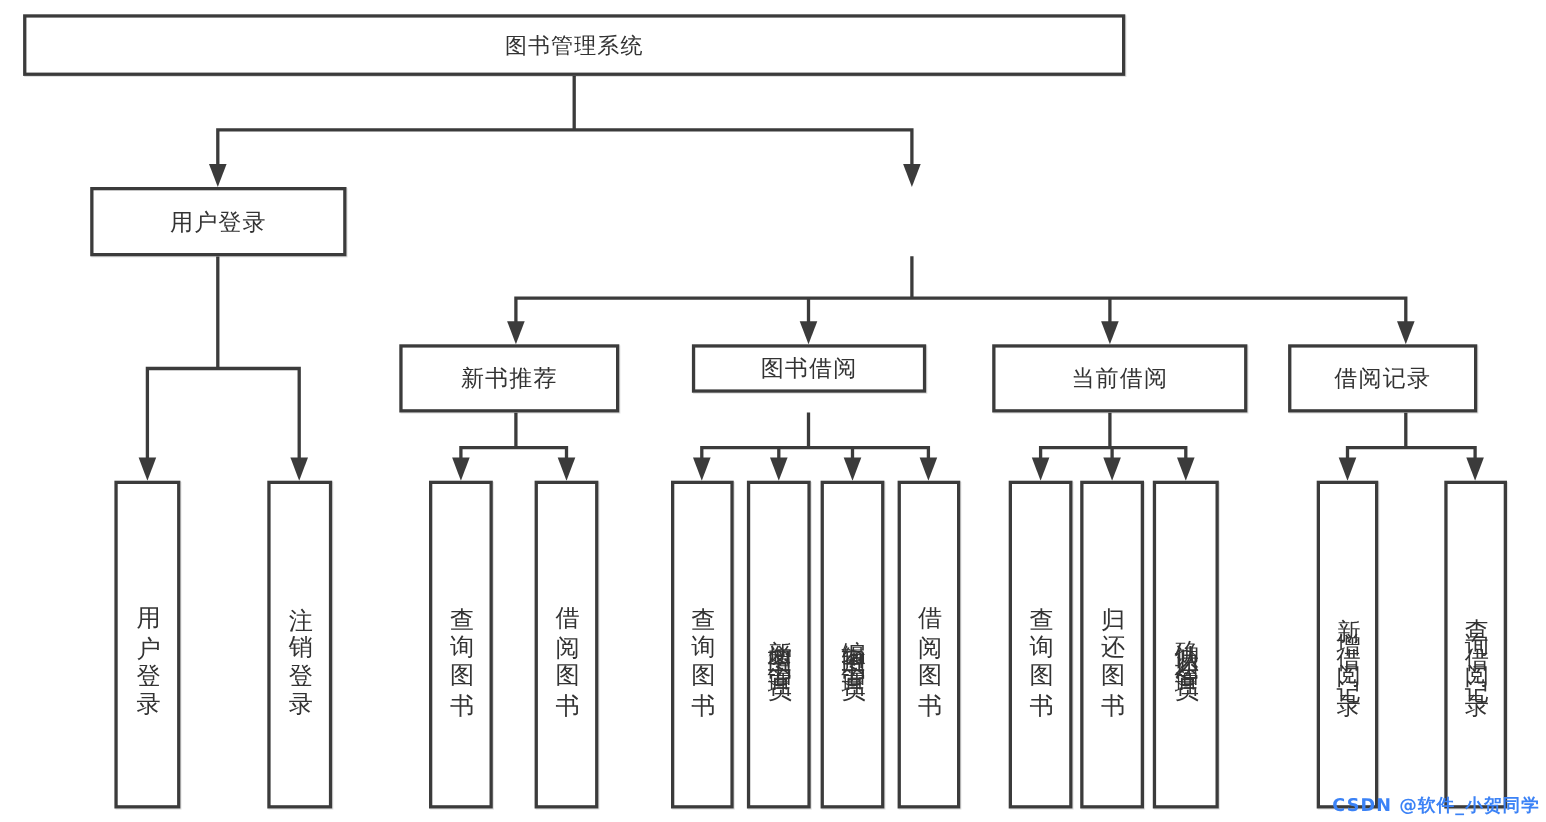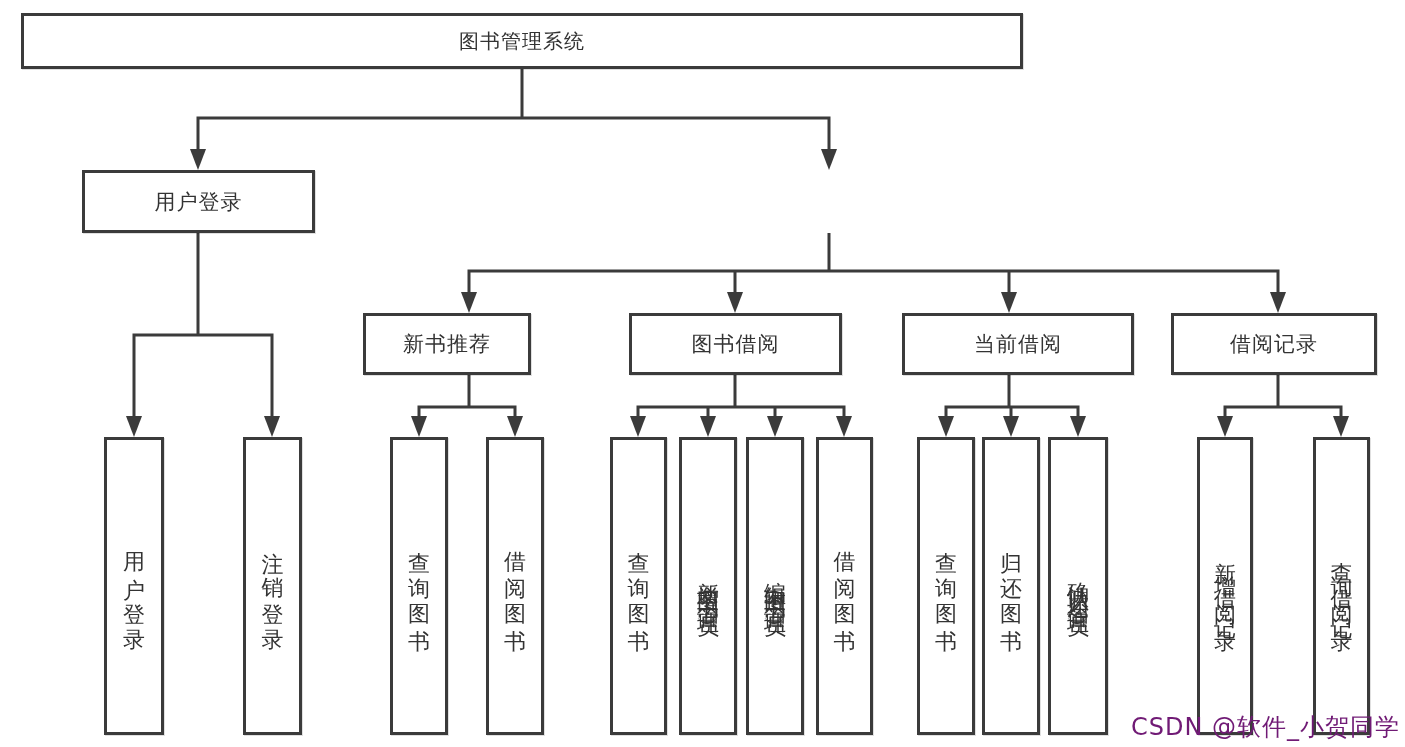--- a/index.html
+++ b/index.html
@@ -14,22 +14,22 @@
     box-shadow:1px 1px 0 rgba(0,0,0,0.12);
   }
   .h-label{font-size:21px;letter-spacing:1px;white-space:nowrap;}
   .root .h-label{font-size:20px;}
   .leaf{align-items:center;justify-content:center;}
   .v-text{
     writing-mode:vertical-lr;text-orientation:mixed;
     font-size:22px;line-height:1;white-space:nowrap;
   }
   .watermark{
-    position:absolute;right:5px;bottom:4px;font-size:24px;color:#701a75;
-    letter-spacing:1px;white-space:nowrap;z-index:5;
+    position:absolute;right:5px;bottom:4px;font-size:16px;color:#3b82f6;
+    letter-spacing:1px;white-space:nowrap;z-index:5;font-weight:bold;
   }
 </style>
 </head>
 <body>
 
 <div id="stage">
 
   <svg id="wires" viewBox="0 0 1405 747" xmlns="http://www.w3.org/2000/svg">
     <g stroke="#3b3b3b" stroke-width="3" fill="none">
 
@@ -71,30 +71,30 @@
   </svg>
 
   <div class="box root" style="left:21px;top:13px;width:1002px;height:56px;">
     <span class="h-label">图书管理系统</span>
   </div>
 
   <div class="box" style="left:82px;top:170px;width:233px;height:63px;">
     <span class="h-label">用户登录</span>
   </div>
 
-  <div class="box" style="left:363px;top:313px;width:168px;height:62px;text-align:center;">
+  <div class="box" style="left:363px;top:313px;width:200px;height:62px;text-align:center;">
     <span class="h-label">新书推荐</span>
   </div>
-  <div class="box" style="left:629px;top:313px;width:213px;height:62px;">
+  <div class="box" style="left:629px;top:313px;width:213px;height:44px;">
     <span class="h-label">图书借阅</span>
   </div>
   <div class="box" style="left:902px;top:313px;width:232px;height:62px;">
     <span class="h-label">当前借阅</span>
   </div>
-  <div class="box" style="left:1171px;top:313px;width:206px;height:62px;">
+  <div class="box" style="left:1171px;top:313px;width:172px;height:62px;">
     <span class="h-label">借阅记录</span>
   </div>
 
   <div class="box leaf" style="left:104px;top:437px;width:60px;height:298px;">
     <span class="v-text" style="letter-spacing: 26px;">用户登录</span>
   </div>
   <div class="box leaf" style="left:243px;top:437px;width:59px;height:298px;">
     <span class="v-text" style="letter-spacing: 26px;">注销登录</span>
   </div>
 

